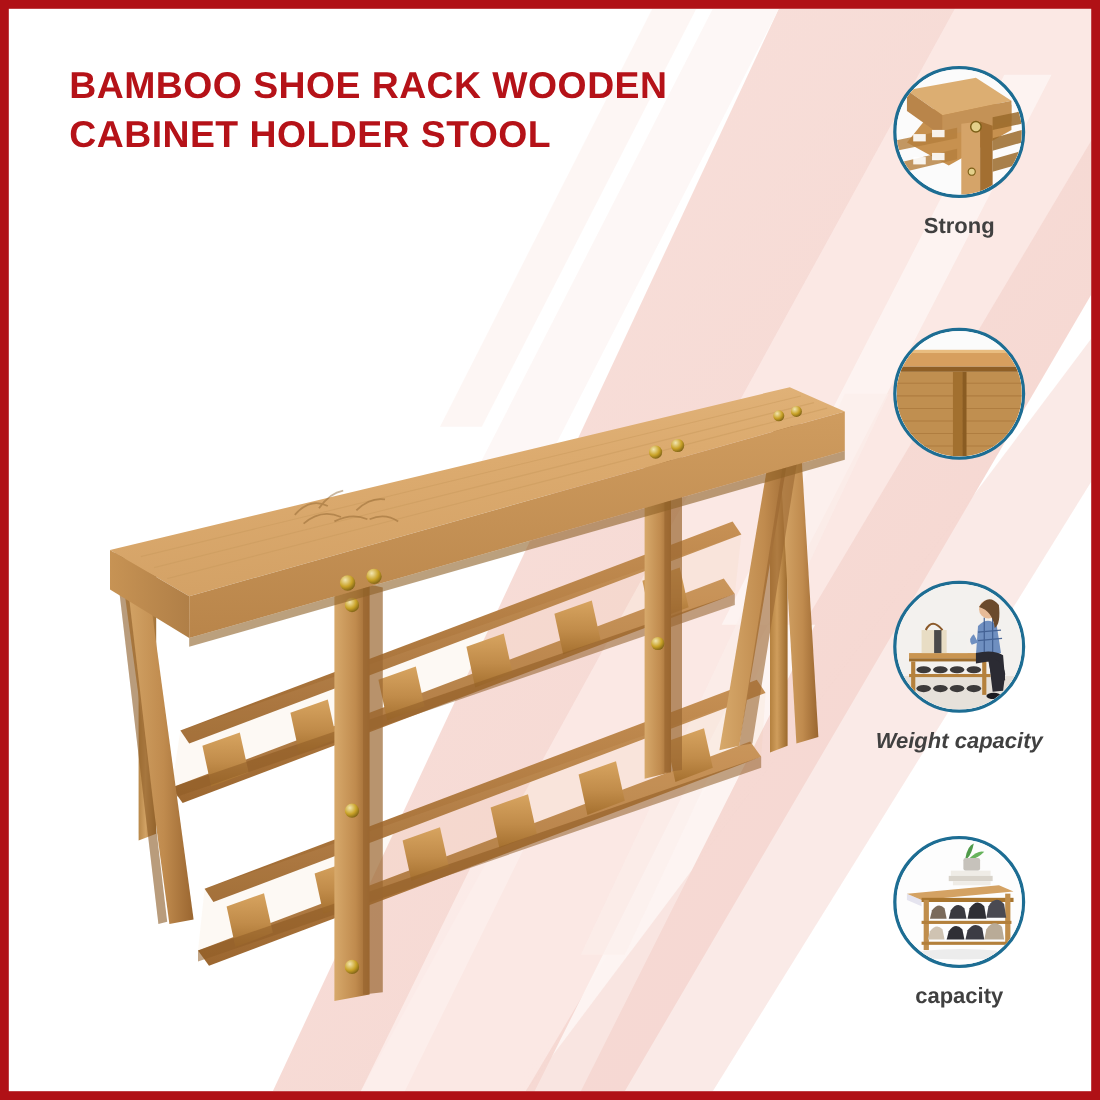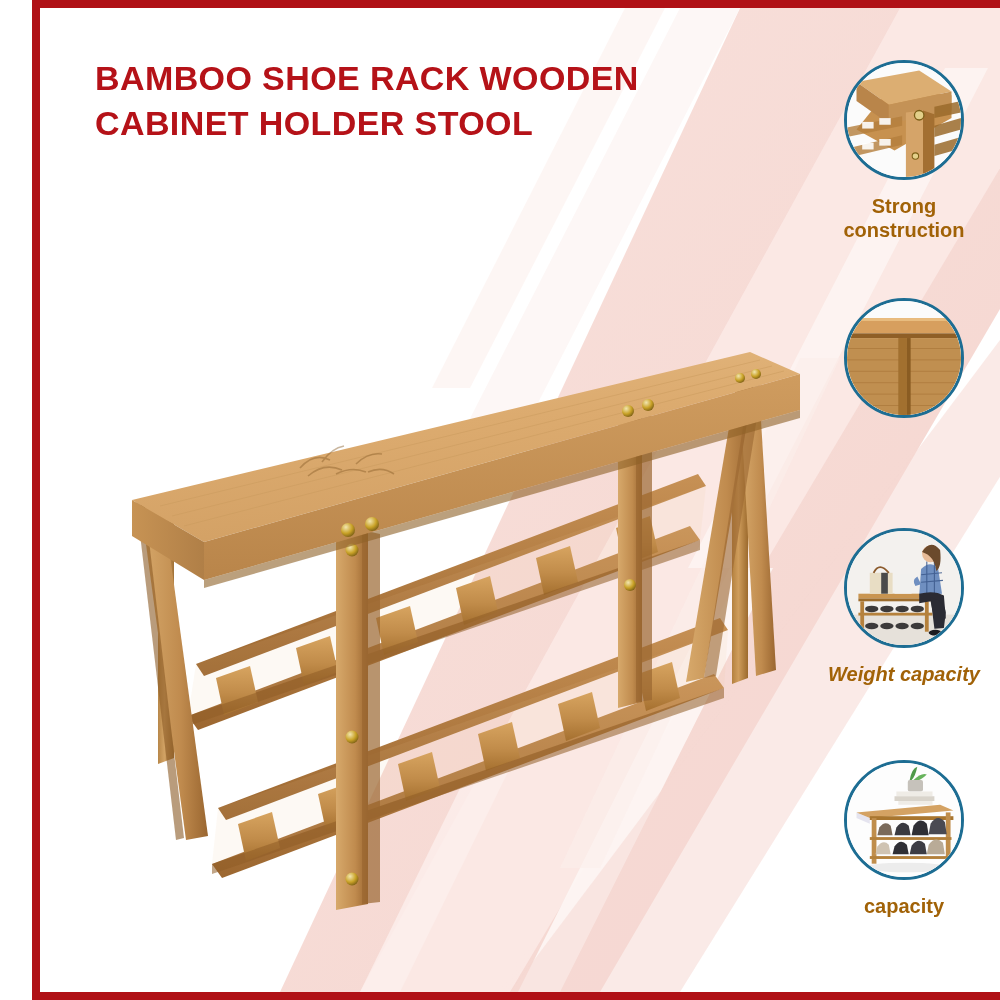--- a/index.html
+++ b/index.html
@@ -10,21 +10,20 @@
     overflow:hidden;
     position:relative;
   }
 
   
   #poster {
     position:absolute;
     inset:0;
     background:#b01116;
     padding:8px;
-    margin-left:32px;
   }
   #canvas {
     position:absolute;
     left:8px; top:8px;
     width:984px; height:984px;
     background:#ffffff;
     overflow:hidden;
   }
 
   
@@ -68,21 +67,21 @@
     border:3px solid #1d6d93;
     overflow:hidden;
     position:relative;
     background:#fdfdfd;
   }
   .fcircle svg { position:absolute; inset:0; width:100%; height:100%; }
   .flabel {
     margin-top:14px;
     font-size:20px;
     font-weight:bold;
-    color:#a16207;
+    color:#404040;
     line-height:1.22;
   }
 </style>
 </head>
 <body>
 
 <div id="poster">
   <div id="canvas">
 
     <div class="bgwrap">
@@ -290,21 +289,20 @@
               <rect x="34" y="58" width="12" height="7"></rect>
               <rect x="16" y="84" width="12" height="7"></rect>
               <rect x="34" y="80" width="12" height="7"></rect>
             </g>
             <circle cx="76" cy="55" r="5" fill="#e3d08a" stroke="#7c5f17" stroke-width="1.4"></circle>
             <circle cx="72" cy="98" r="3.4" fill="#e3d08a" stroke="#7c5f17" stroke-width="1.1"></circle>
           </svg>
         </div>
         <div class="flabel">
           <div>Strong</div>
-          <div>construction</div>
         </div>
       </div>
 
       <div class="feature f1">
         <div class="fcircle">
           <svg viewBox="0 0 120 120" preserveAspectRatio="xMidYMid slice">
             <rect width="120" height="120" fill="#fbfbfb"></rect>
             <rect x="0" y="18" width="120" height="16" fill="#d79f5e"></rect>
             <rect x="0" y="34" width="120" height="5" fill="#8f5f26"></rect>
             <rect x="0" y="39" width="120" height="81" fill="#c08f50"></rect>

